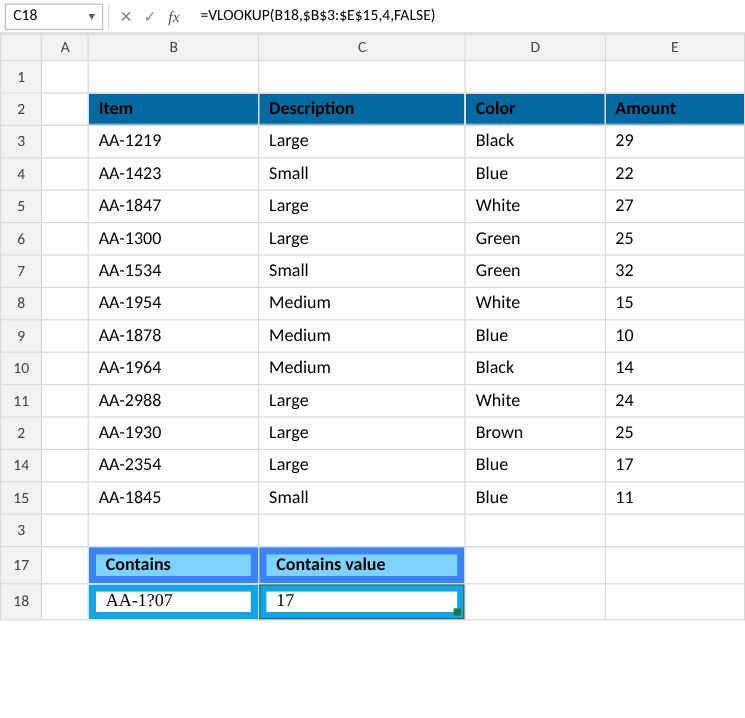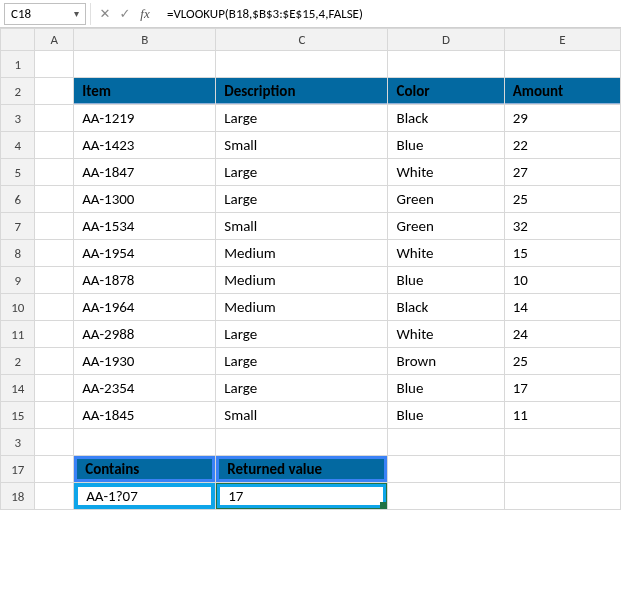--- a/index.html
+++ b/index.html
@@ -88,22 +88,22 @@
     width: 32px;
   }
   .colA { width: 36px; }
   .colB { width: 132px; }
   .colC { width: 160px; }
   .colD { width: 108px; }
   .colE { width: 108px; }
   .cell { padding: 0 8px; height:100%; display:flex; align-items:center; }
   .hdr { font-weight: bold; }
   .tbl-hdr-bg { background: #0369a1; border-bottom: 1px solid #8eb0d8; }
-  .green-hdr { background: #0369a1; border: 3px solid #3b82f6; }
-  .green-cell { border: 4px solid #0ea5e9; }
+  .green-hdr { background: #7dd3fc; border: 6px solid #3b82f6; }
+  .green-cell { border: 6px solid #0ea5e9; font-family: Liberation Serif, serif; }
   .sel-cell {
     position: relative;
     outline: 2px solid #217346;
     outline-offset: -1px;
   }
   .sel-cell::after {
     content: "";
     position: absolute;
     right: -3px;
     bottom: -3px;
@@ -379,21 +379,21 @@
         <td></td>
       </tr>
 
       <tr>
         <td class="rowhdr">17</td>
         <td class="colA-cell"></td>
         <td>
             <div class="cell hdr green-hdr">Contains</div>
           </td>
         <td>
-            <div class="cell hdr green-hdr">Returned value</div>
+            <div class="cell hdr green-hdr">Contains value</div>
           </td>
         <td></td>
         <td></td>
       </tr>
 
       <tr>
         <td class="rowhdr">18</td>
         <td class="colA-cell"></td>
         <td>
             <div class="cell green-cell">AA-1?07</div>

